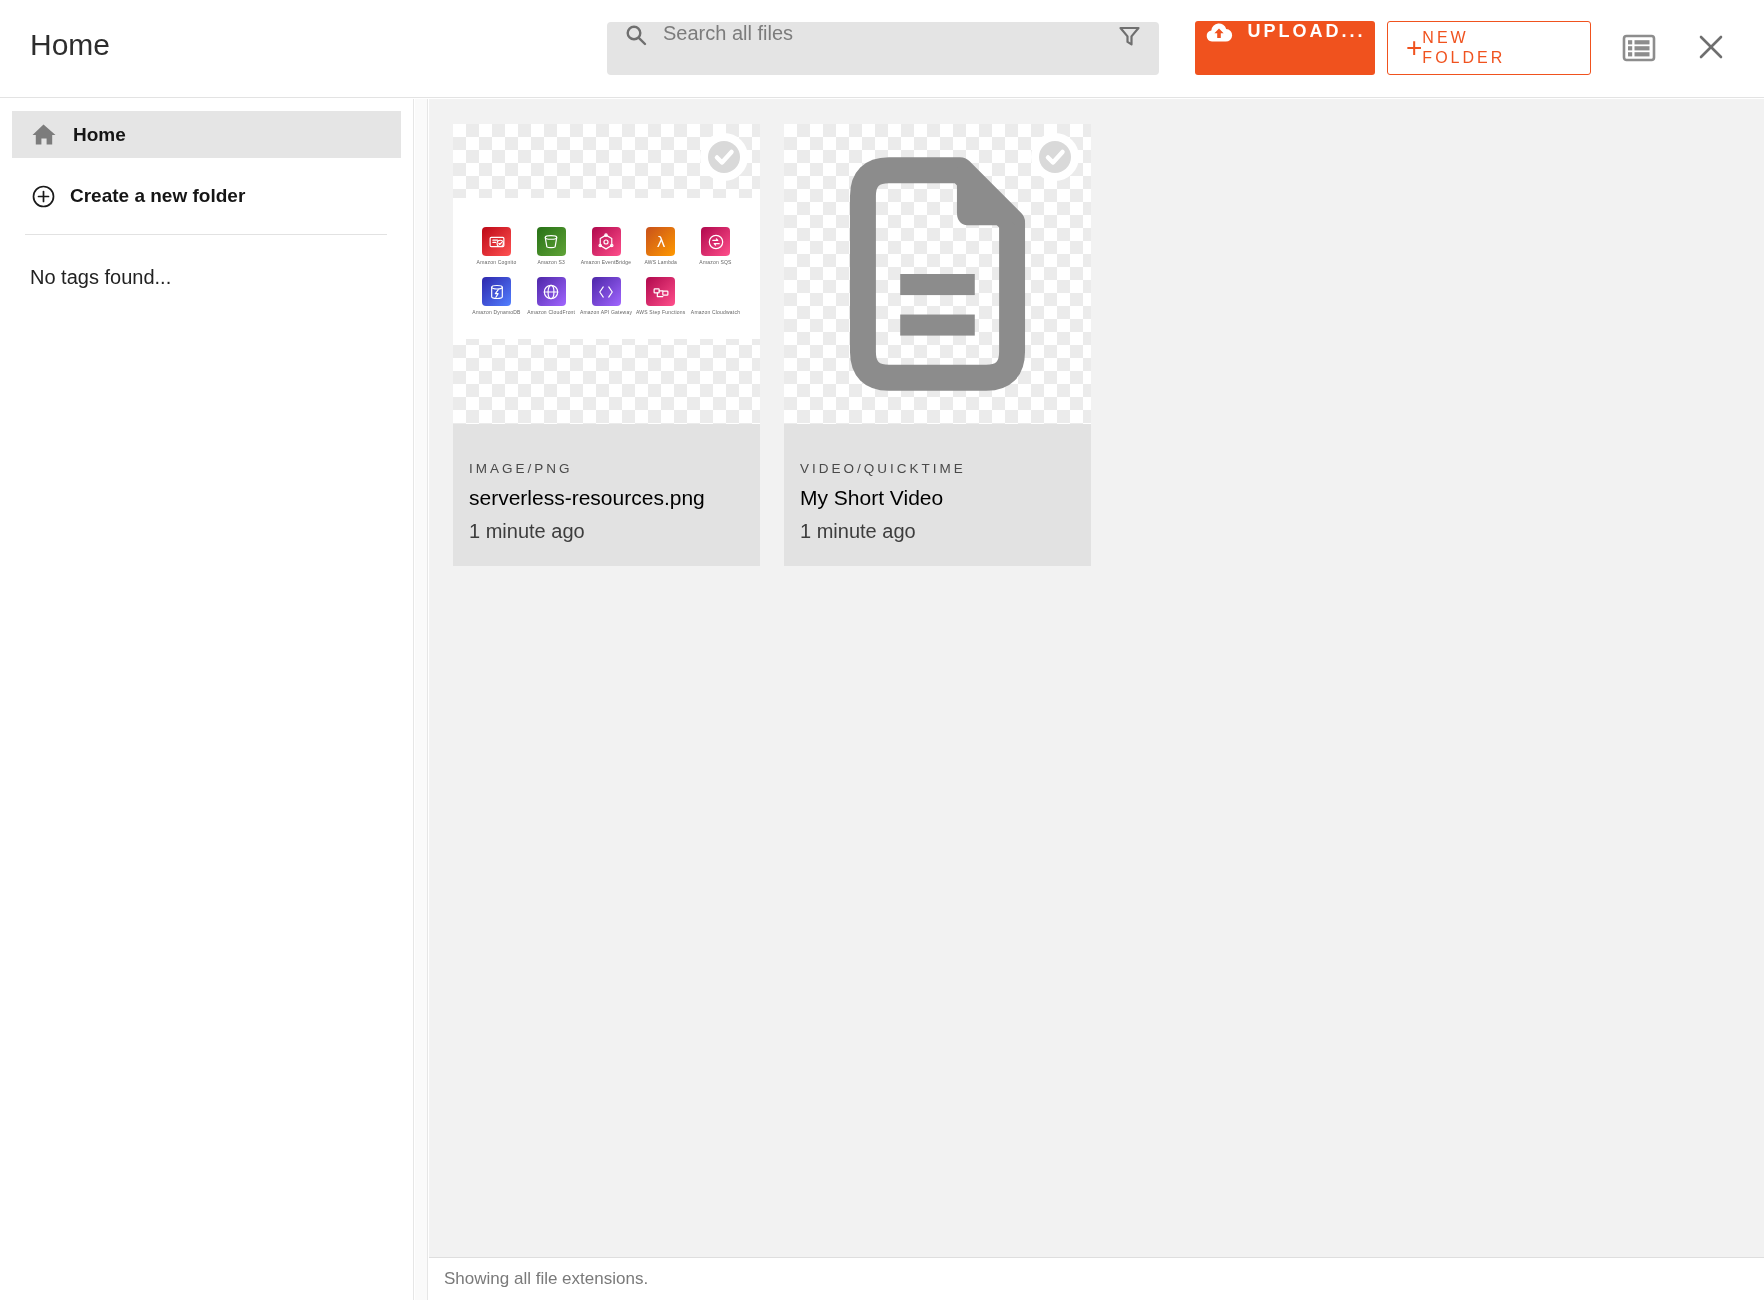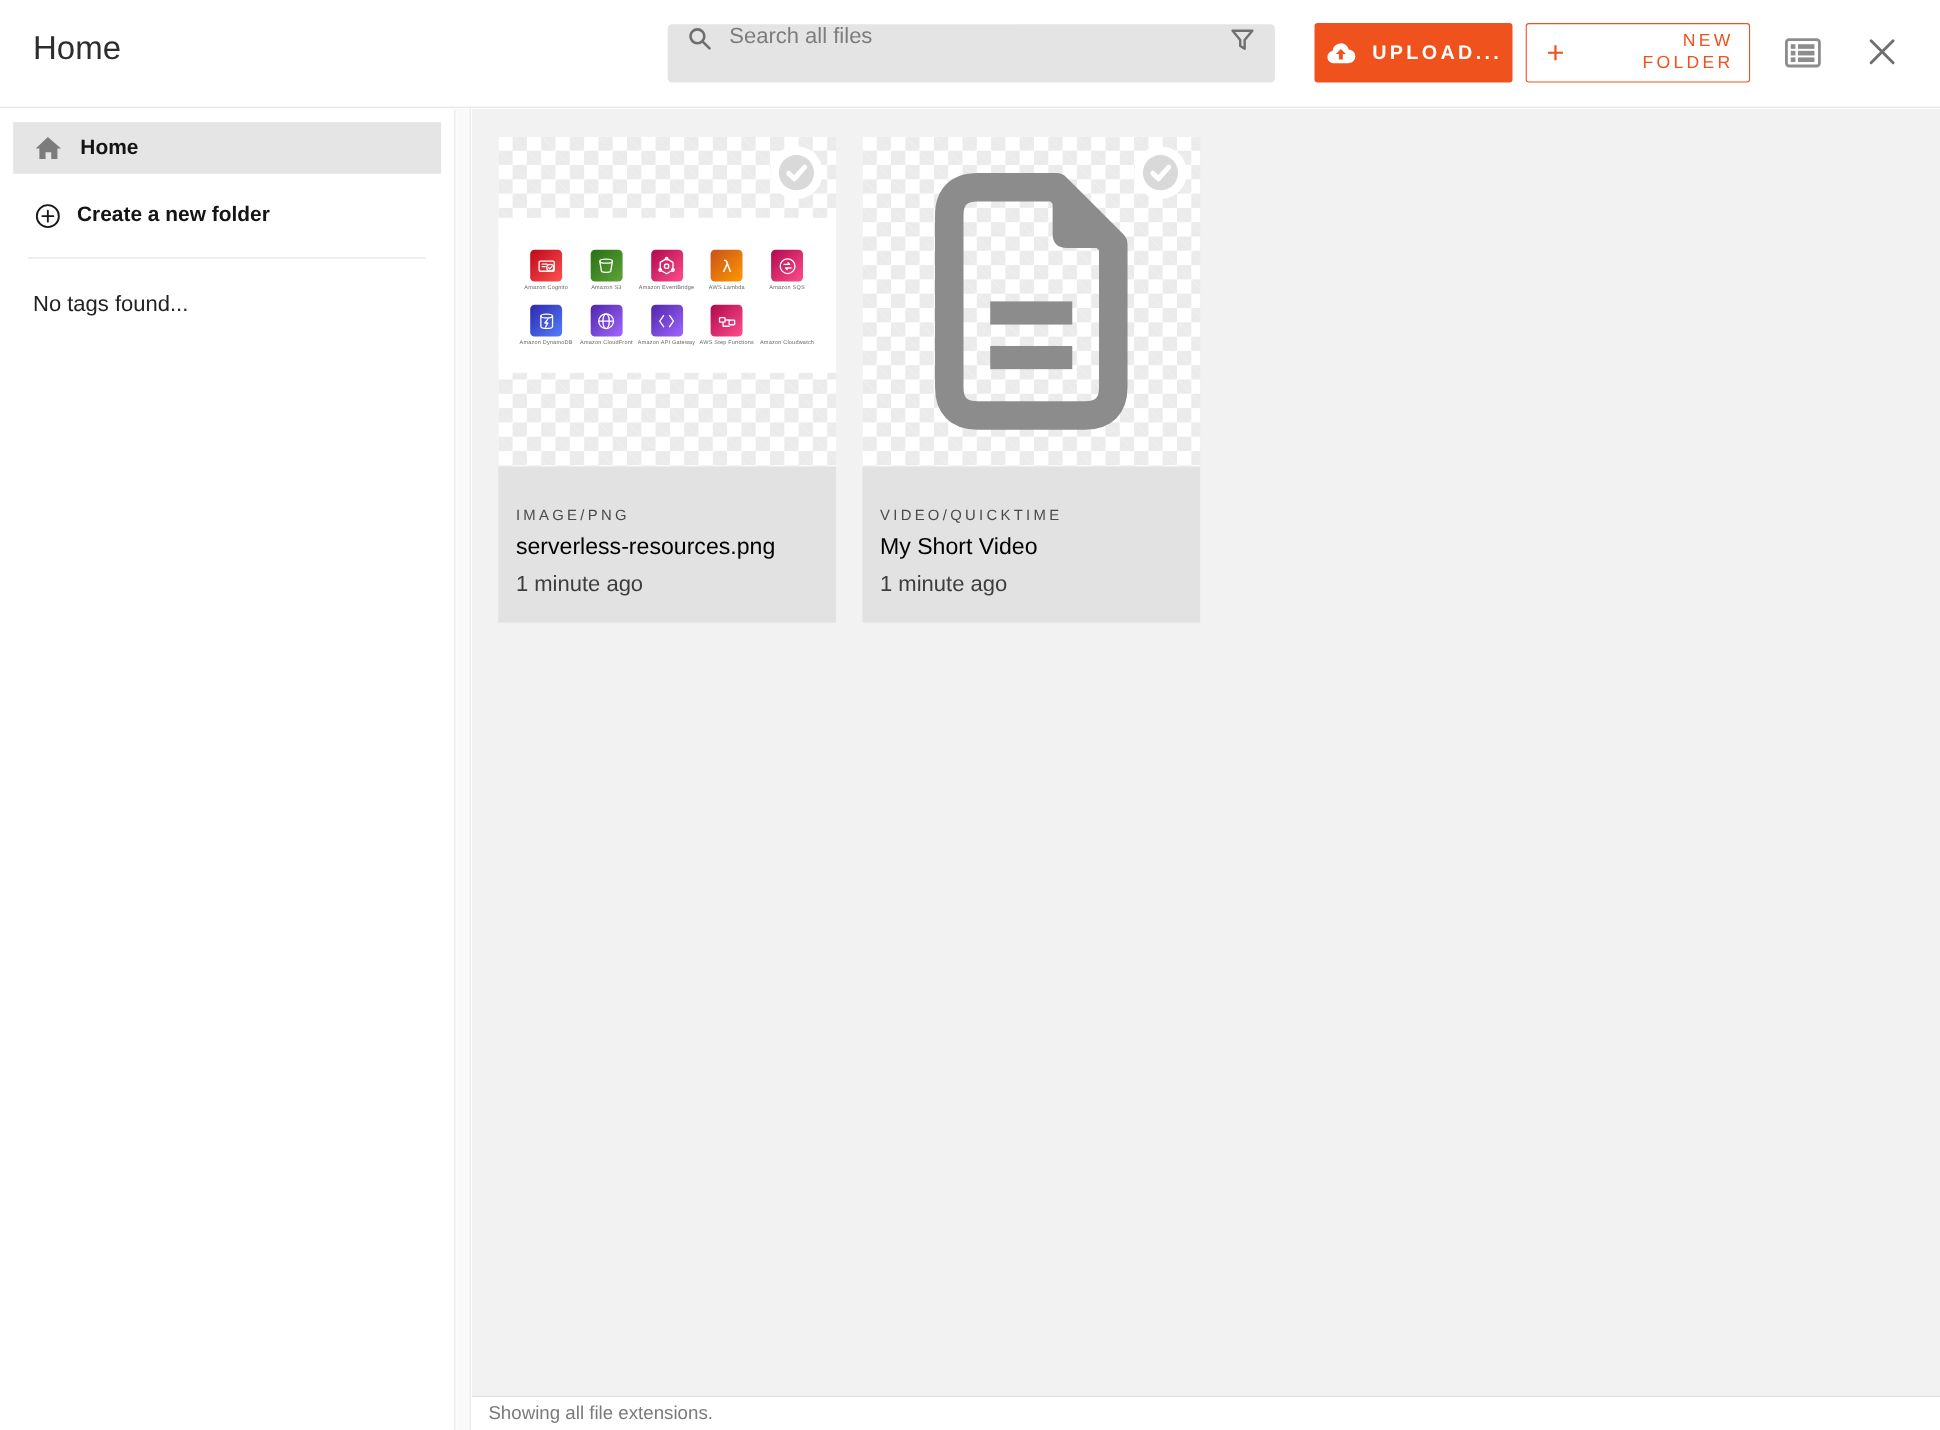--- a/index.html
+++ b/index.html
@@ -7,24 +7,24 @@
 
   
   .topbar { position:absolute; top:0; left:0; width:1764px; height:98px; background:#fff; border-bottom:1px solid #e3e3e3; z-index:5; }
   .page-title { position:absolute; left:30px; top:28px; font-size:30px; color:#2d2d2d; font-weight:400; }
   .searchbox { position:absolute; left:607px; top:22px; width:552px; height:53px; background:#e4e4e4; border-radius:4px; display:flex; align-items:flex-start; padding:0 16px; }
   .searchbox svg.mag { width:27px; height:27px; margin-right:13px; flex:none; }
   .searchbox input { flex:1; border:none; outline:none; background:transparent; font-size:20px; color:#333; font-family:"Liberation Sans",sans-serif; }
   .searchbox input::placeholder { color:#7c7c7c; }
   .funnel { width:27px; height:27px; flex:none; cursor:pointer; }
 
-  .btn-upload { position:absolute; left:1195px; top:21px; width:180px; height:54px; background:#f0521e; border:none; border-radius:3px; color:#fff; display:flex; align-items:center; justify-content:center; gap:13px; font-size:18px; letter-spacing:3px; font-weight:bold; cursor:pointer; font-family:"Liberation Sans",sans-serif; }
+  .btn-upload { position:absolute; left:1195px; top:21px; width:180px; height:54px; background:#f0521e; border:none; border-radius:3px; color:#fff; display:flex; justify-content:center; gap:13px; font-size:18px; letter-spacing:3px; font-weight:bold; cursor:pointer; font-family:"Liberation Sans",sans-serif; }
   .btn-newfolder { position:absolute; left:1387px; top:21px; width:204px; height:54px; background:#fff; border:1px solid #f0521e; border-radius:3px; color:#f0521e; display:flex; align-items:center; padding:0 14px 0 18px; cursor:pointer; font-family:"Liberation Sans",sans-serif; }
   .btn-newfolder .plus { font-size:28px; font-weight:300; line-height:1; }
-  .btn-newfolder .nf-label { flex:1; text-align:right; font-size:16px; letter-spacing:3px; line-height:1.25; }
+  .btn-newfolder .nf-label { flex:1; text-align:left; font-size:16px; letter-spacing:3px; line-height:1.25; }
 
   .icon-btn { position:absolute; background:none; border:none; cursor:pointer; padding:0; }
   .listview { left:1621px; top:30px; width:36px; height:36px; }
   .closebtn { left:1694px; top:30px; width:34px; height:34px; }
 
   
   .sidebar { position:absolute; top:99px; left:0; width:414px; bottom:0; background:#fff; border-right:1px solid #e6e6e6; }
   .side-home { margin:12px 12px 0 12px; height:47px; background:#e5e5e5; display:flex; align-items:center; padding-left:18px; gap:16px; cursor:pointer; }
   .side-home svg { width:27px; height:25px; flex:none; }
   .side-home .lbl { font-size:19px; font-weight:bold; color:#151515; }
@@ -62,21 +62,21 @@
   .g-none   { visibility:hidden; }
 
   .check { position:absolute; top:9px; right:12px; width:48px; height:48px; }
   .docicon { position:absolute; left:53px; top:26px; width:201px; height:248px; }
 
   .info { height:142px; padding:37px 0 0 16px; }
   .mime { font-size:13.5px; letter-spacing:3px; color:#4a4a4a; }
   .fname { font-size:21px; color:#000000; margin-top:10px; }
   .ftime { font-size:20px; color:#3d3d3d; margin-top:10px; }
 
-  .footer { position:absolute; left:0; right:0; bottom:0; height:31px; background:#fff; border-top:1px solid #dedede; display:flex; align-items:center; padding-left:15px; font-size:17px; color:#7a7a7a; }
+  .footer { position:absolute; left:0; right:0; bottom:0; height:43px; background:#fff; border-top:1px solid #dedede; display:flex; align-items:center; padding-left:15px; font-size:17px; color:#7a7a7a; }
 </style>
 </head>
 <body>
 
 <div class="topbar">
   <div class="page-title">Home</div>
 
   <div class="searchbox">
     <svg class="mag" viewBox="0 0 27 27" fill="none" stroke="#6f6f6f" stroke-width="2.4" stroke-linecap="round">
       <circle cx="11" cy="11" r="6.3"></circle>

